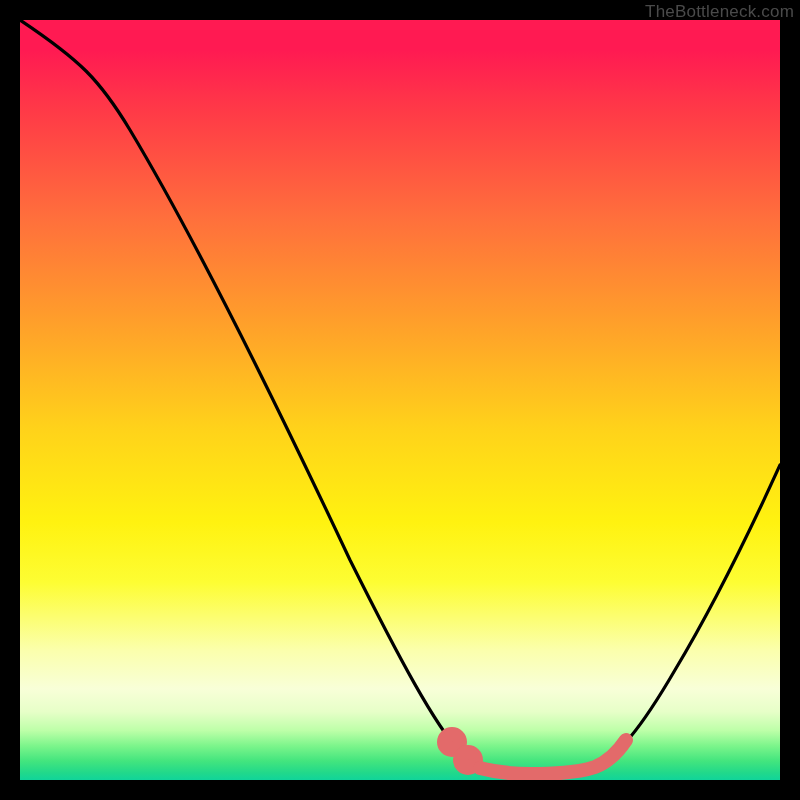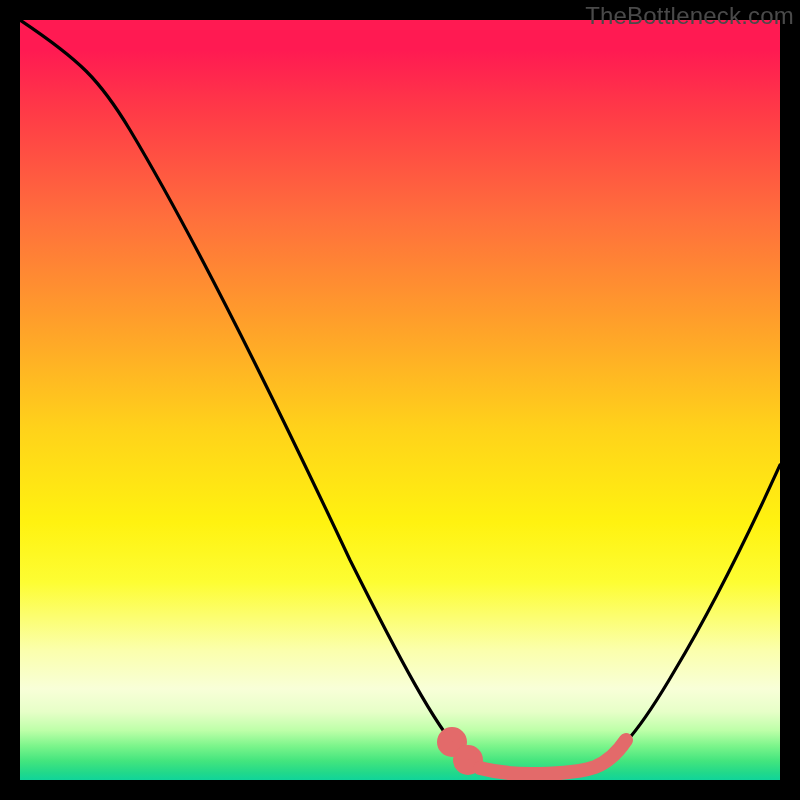--- a/index.html
+++ b/index.html
@@ -47,21 +47,21 @@
       #43e57e 97.5%,
       #22d98a 99%,
       #10d49a 100%
     );
   }
   .watermark {
     position: absolute;
     top: 2px;
     right: 6px;
     color: #4a4a4a;
-    font-size: 24px;
+    font-size: 17px;
     font-weight: 500;
     letter-spacing: 0.2px;
     user-select: none;
   }
   svg.curve {
     position: absolute;
     inset: 0;
   }
 </style>
 </head>

